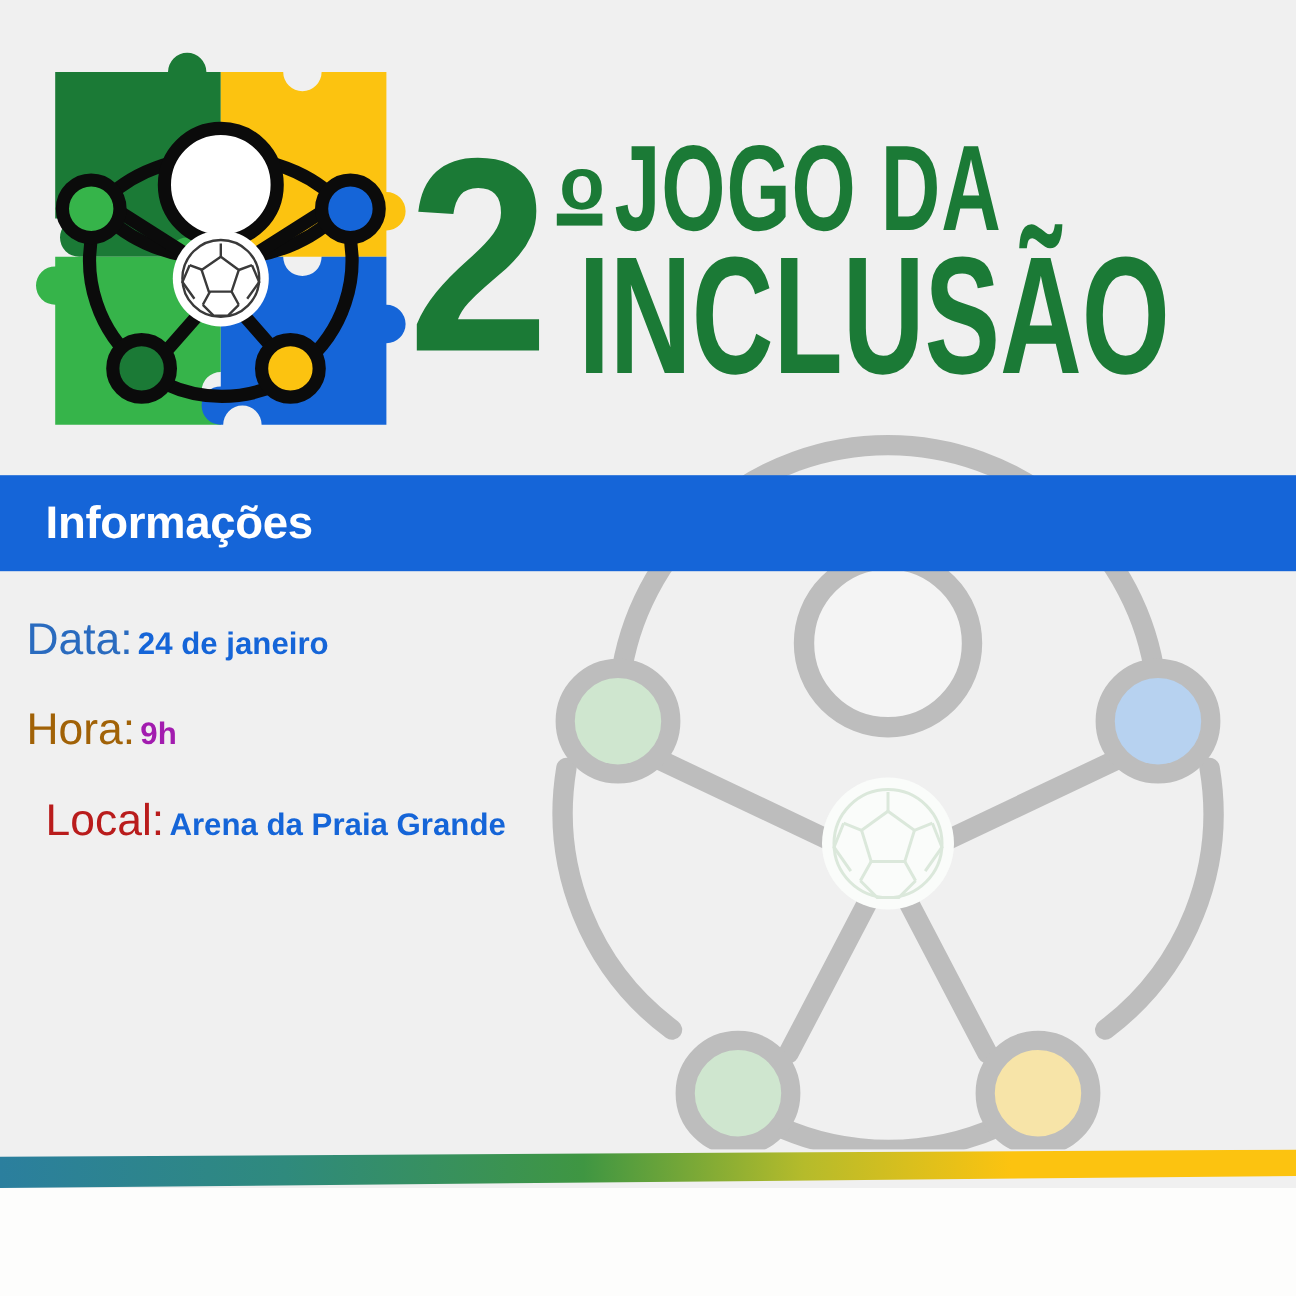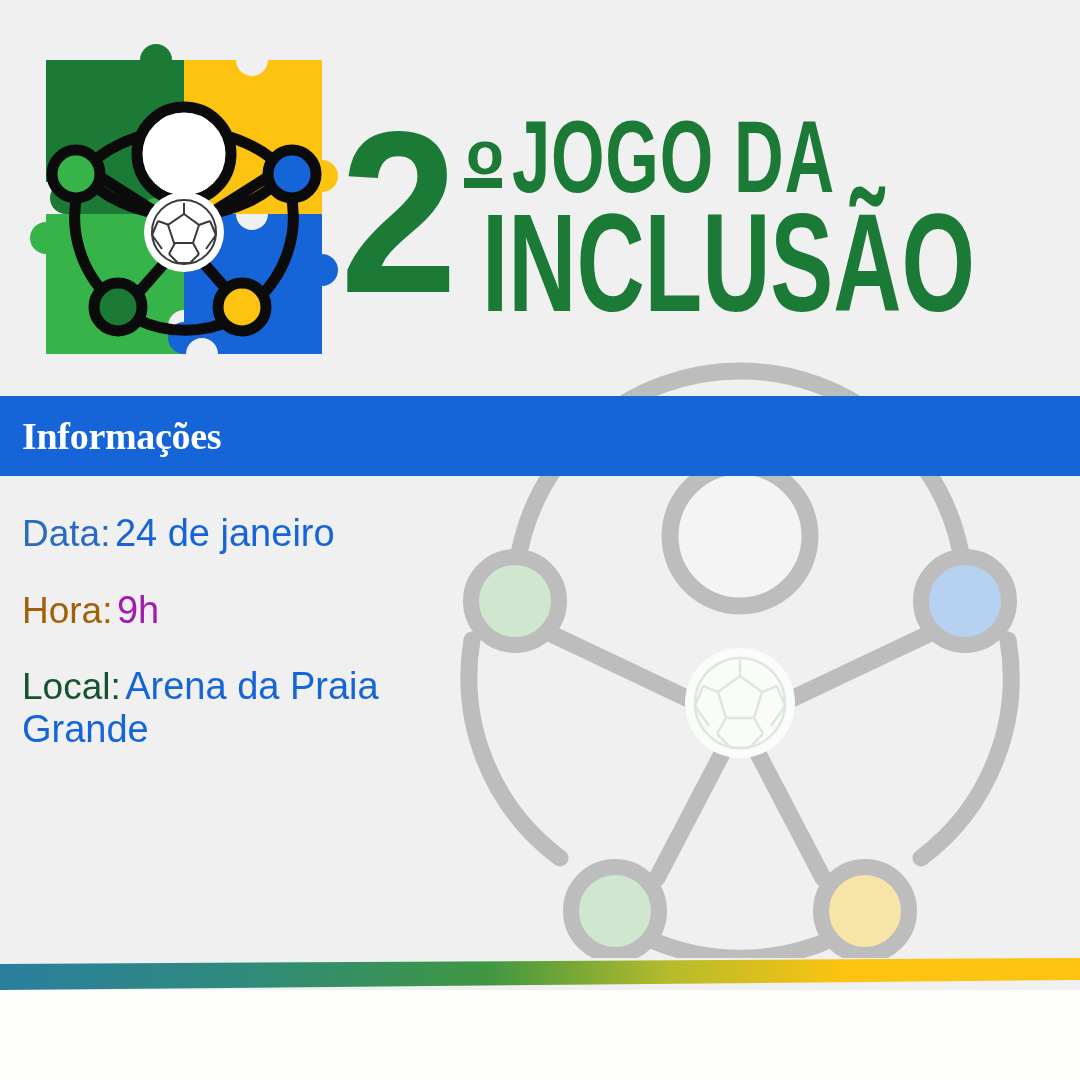--- a/index.html
+++ b/index.html
@@ -56,22 +56,22 @@
     width:1080px; height:80px;
     background:#1565d8;
     z-index:4;
     display:flex; align-items:center;
   }
   .info-banner-title {
     color:#ffffff;
     font-size:38px;
     font-weight:bold;
     letter-spacing:-0.3px;
-    padding-left:22px;
-    font-family:Liberation Serif, serif;
+    padding-left:38px;
+    font-family:Liberation Sans, sans-serif;
   }
 
   
   .info-list {
     position:absolute;
     left:22px; top:512px;
     width:520px;
     z-index:5;
   }
   .info-row {
@@ -80,22 +80,22 @@
   }
   .info-row:last-child { margin-bottom:0; }
   .info-label {
     color:#2a6bbf;
     font-size:37px;
     font-weight:400;
     font-family:Liberation Sans, sans-serif;
   }
   .info-value {
     color:#1565d8;
-    font-size:38px;
-    font-weight:normal;
+    font-size:26px;
+    font-weight:bold;
     font-family:"Liberation Sans", sans-serif;
   }
   .info-row.local { max-width:440px; }
 
   
   .stripe {
     position:absolute;
     left:0; top:958px; width:1080px; height:40px;
     z-index:6;
   }
@@ -244,21 +244,21 @@
   <div class="info-list">
     <div class="info-row">
       <span class="info-label" style="color: rgb(42, 107, 191);">Data:</span>
       <span class="info-value" style="color: rgb(21, 101, 216);">24 de janeiro</span>
     </div>
     <div class="info-row">
       <span class="info-label" style="color: #a16207;">Hora:</span>
       <span class="info-value" style="color: #a21caf;">9h</span>
     </div>
     <div class="info-row local">
-      <span class="info-label" style="color: #14532d;">Local:</span>
+      <span class="info-label" style="color: #b91c1c; margin-left: 16px;">Local:</span>
       <span class="info-value" style="color: rgb(21, 101, 216);">Arena da Praia Grande</span>
     </div>
   </div>
 
   <div class="stripe">
     <svg viewBox="0 0 1080 40" preserveAspectRatio="none" xmlns="http://www.w3.org/2000/svg">
       <defs>
         <linearGradient id="stripeGrad" x1="0" y1="0" x2="1" y2="0">
           <stop offset="0%" stop-color="#2b7f9e"></stop>
           <stop offset="22%" stop-color="#2f8a7d"></stop>

